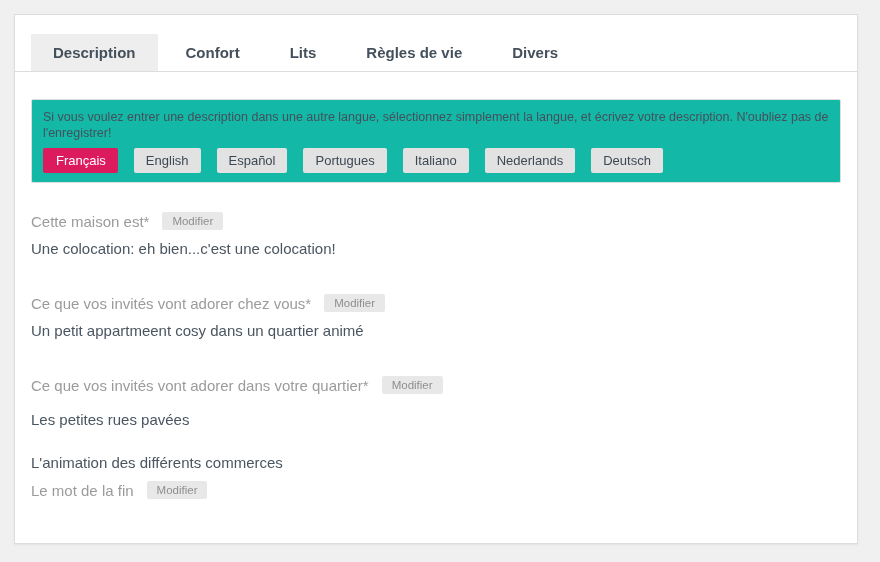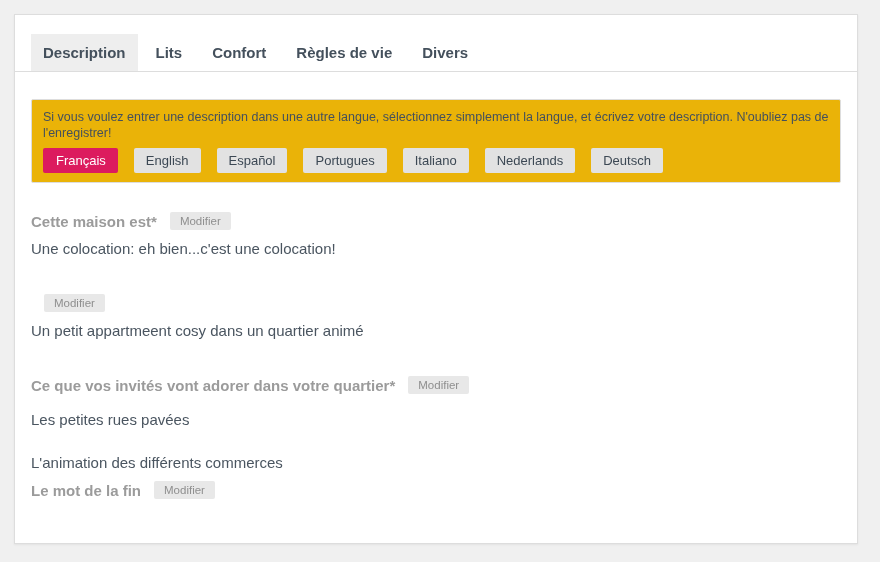--- a/index.html
+++ b/index.html
@@ -18,37 +18,37 @@
     box-shadow: 0 1px 2px rgba(0,0,0,0.06);
   }
   
   .tabbar {
     display: flex;
     align-items: flex-end;
     padding: 19px 16px 0 16px;
     border-bottom: 1px solid #dddddd;
   }
   .tab {
-    padding: 10px 12px;
+    padding: 10px 22px;
     font-size: 15px;
     font-weight: 700;
     color: #44505c;
     cursor: pointer;
     white-space: nowrap;
   }
   .tab.active { background: #eeeeee; }
   .tab + .tab { margin-left: 6px; }
   
   .content { padding: 0 16px; }
   .lang-box {
     margin-top: 27px;
     border: 1px solid #dddddd;
     border-radius: 2px;
     padding: 9px 11px;
-    background: #eab308;
+    background: #14b8a6;
   }
   .lang-info {
     font-size: 12.5px;
     color: #44505c;
     line-height: 16px;
   }
   .lang-buttons { margin-top: 7px; display: flex; }
   .lang-btn {
     border: none;
     background: #e2e2e2;
@@ -59,21 +59,21 @@
     border-radius: 2px;
     margin-right: 16px;
     cursor: pointer;
     line-height: 17px;
   }
   .lang-btn.active { background: #dc1b5e; color: #ffffff; padding-left: 13px; }
   
   .section-heading-row { display: flex; align-items: center; }
   .section-heading {
     font-size: 15px;
-    font-weight: 700;
+    font-weight: 400;
     color: #9b9b9b;
   }
   .modifier-btn {
     border: none;
     margin-left: 13px;
     background: #e8e8e8;
     color: #8f8f8f;
     font-family: "Liberation Sans", sans-serif;
     font-size: 11.5px;
     padding: 3px 10px;
@@ -93,22 +93,22 @@
   .section-3 p.first { margin-top: 16px; }
   .section-3 p.later { margin-top: 24px; }
 </style>
 </head>
 <body>
 
 <div class="card">
 
   <div class="tabbar">
     <div class="tab active">Description</div>
+    <div class="tab">Confort</div>
     <div class="tab">Lits</div>
-    <div class="tab">Confort</div>
     <div class="tab">Règles de vie</div>
     <div class="tab">Divers</div>
   </div>
 
   <div class="content">
 
     <div class="lang-box">
       <div class="lang-info">Si vous voulez entrer une description dans une autre langue, sélectionnez simplement la langue, et écrivez votre description. N'oubliez pas de l'enregistrer!</div>
       <div class="lang-buttons">
         <button class="lang-btn active">Français</button>
@@ -124,20 +124,21 @@
     <div class="section section-1">
       <div class="section-heading-row">
         <span class="section-heading">Cette maison est*</span>
         <button class="modifier-btn">Modifier</button>
       </div>
       <p>Une colocation: eh bien...c'est une colocation!</p>
     </div>
 
     <div class="section section-2">
       <div class="section-heading-row">
+        <span class="section-heading">Ce que vos invités vont adorer chez vous*</span>
         <button class="modifier-btn">Modifier</button>
       </div>
       <p>Un petit appartmeent cosy dans un quartier animé</p>
     </div>
 
     <div class="section section-3">
       <div class="section-heading-row">
         <span class="section-heading">Ce que vos invités vont adorer dans votre quartier*</span>
         <button class="modifier-btn">Modifier</button>
       </div>

